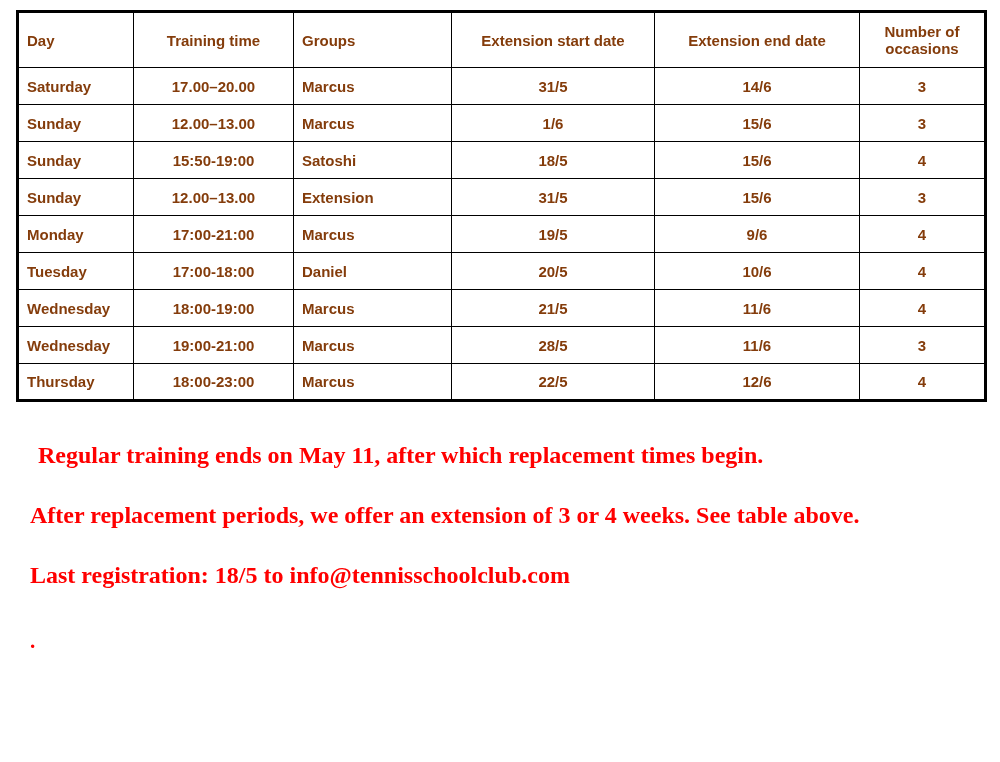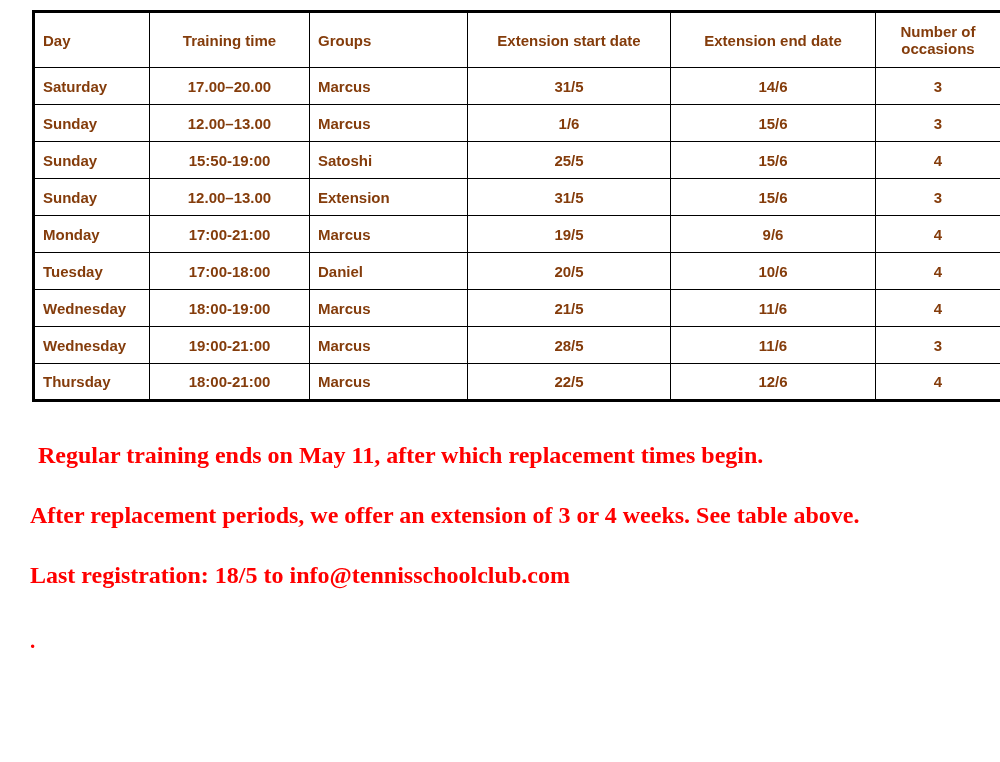--- a/index.html
+++ b/index.html
@@ -16,21 +16,21 @@
   .page {
     position: relative;
     width: 1000px;
     height: 762px;
     box-sizing: border-box;
   }
 
   
   .table-wrap {
     position: absolute;
-    left: 32px;
+    left: 16px;
     top: 10px;
     width: 968px;
   }
   table.schedule {
     border-collapse: collapse;
     width: 968px;
     table-layout: fixed;
     border: 3px solid #000000;
   }
   table.schedule td, table.schedule th {
@@ -130,21 +130,21 @@
           <td class="cell-center">12.00–13.00</td>
           <td class="cell-left">Marcus</td>
           <td class="cell-center">1/6</td>
           <td class="cell-center">15/6</td>
           <td class="cell-center">3</td>
         </tr>
         <tr>
           <td class="cell-left">Sunday</td>
           <td class="cell-center">15:50-19:00</td>
           <td class="cell-left">Satoshi</td>
-          <td class="cell-center">25/5</td>
+          <td class="cell-center">18/5</td>
           <td class="cell-center">15/6</td>
           <td class="cell-center">4</td>
         </tr>
         <tr>
           <td class="cell-left">Sunday</td>
           <td class="cell-center">12.00–13.00</td>
           <td class="cell-left">Extension</td>
           <td class="cell-center">31/5</td>
           <td class="cell-center">15/6</td>
           <td class="cell-center">3</td>
@@ -176,21 +176,21 @@
         <tr>
           <td class="cell-left">Wednesday</td>
           <td class="cell-center">19:00-21:00</td>
           <td class="cell-left">Marcus</td>
           <td class="cell-center">28/5</td>
           <td class="cell-center">11/6</td>
           <td class="cell-center">3</td>
         </tr>
         <tr>
           <td class="cell-left">Thursday</td>
-          <td class="cell-center">18:00-21:00</td>
+          <td class="cell-center">18:00-23:00</td>
           <td class="cell-left">Marcus</td>
           <td class="cell-center">22/5</td>
           <td class="cell-center">12/6</td>
           <td class="cell-center">4</td>
         </tr>
       </tbody>
     </table>
   </div>
 
   <div class="notes">

